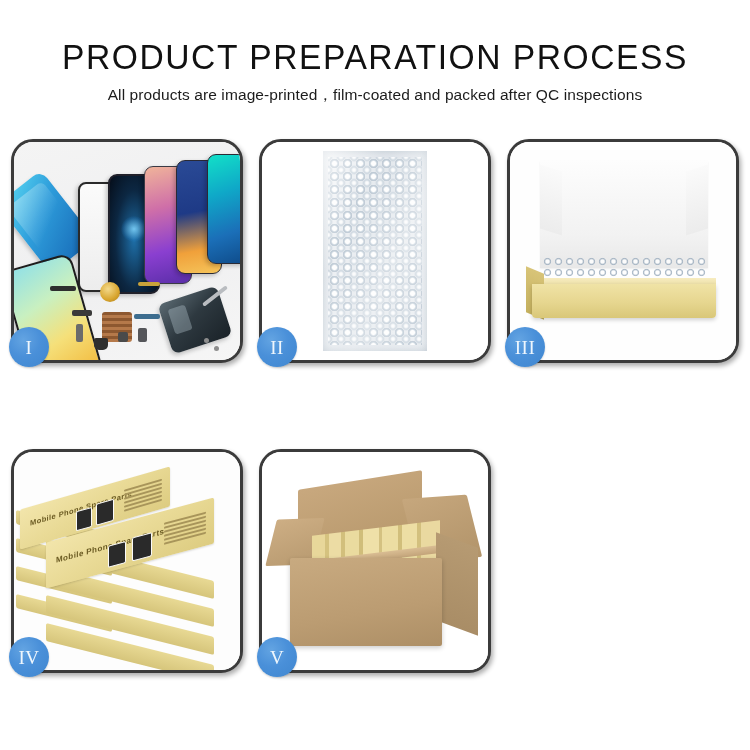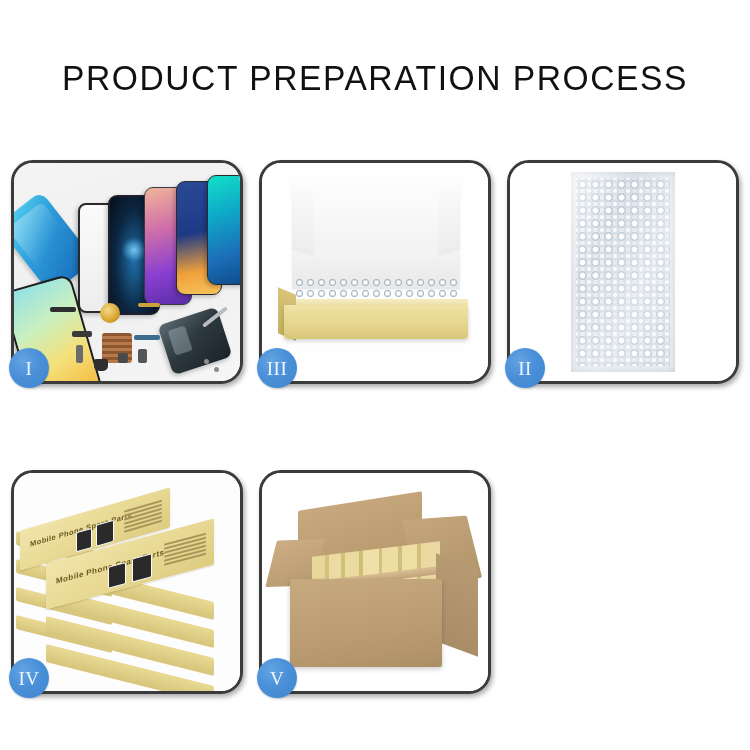--- a/index.html
+++ b/index.html
@@ -2,21 +2,21 @@
 <html><head>
 <meta charset="utf-8">
 <style>
   html,body{margin:0;padding:0;}
   body{
     width:750px;height:750px;
     background:#ffffff;
     font-family:"Liberation Sans","DejaVu Sans",sans-serif;
     overflow:hidden;
   }
-  .page{position:relative;width:750px;height:548px;margin-top:21px;}
+  .page{position:relative;width:750px;height:548px;}
 
   
   .header{position:absolute;left:0;top:0;width:750px;text-align:center;}
   .title{
     margin:0;padding-top:38px;
     font-size:35px;line-height:38px;
     font-weight:400;color:#111;
     letter-spacing:1.6px;
     transform:scaleX(0.96);
     white-space:nowrap;
@@ -224,20 +224,21 @@
     background:linear-gradient(180deg,#b99c72 0%,#a98c64 100%);}
   .c6-label{position:absolute;background:rgba(168,139,100,.85);border-radius:1px;}
 </style>
 </head>
 <body>
 
 <div class="page">
 
   <div class="header">
     <h1 class="title">PRODUCT PREPARATION PROCESS</h1>
+    <p class="subtitle">All products are image-printed，film-coated and packed after QC inspections</p>
   </div>
 
   <div class="grid">
 
     <div class="panel p1">
       <div class="panel-inner">
         <div class="phones">
           <div class="ph a"></div>
           <div class="ph b"></div>
           <div class="ph c"></div>
@@ -259,46 +260,46 @@
           <div class="pt" style="left:104px;top:190px;width:10px;height:10px;background:#4a4a4a;"></div>
           <div class="pt" style="left:124px;top:186px;width:9px;height:14px;background:#55565a;border-radius:2px;"></div>
           <div class="pt" style="left:190px;top:196px;width:5px;height:5px;border-radius:50%;background:#8d8d8d;"></div>
           <div class="pt" style="left:200px;top:204px;width:5px;height:5px;border-radius:50%;background:#8d8d8d;"></div>
           <div class="pt" style="left:186px;top:152px;width:30px;height:4px;background:#b9bcc0;transform:rotate(-38deg);"></div>
         </div>
       </div>
       <div class="badge">I</div>
     </div>
 
+    <div class="panel p2">
+      <div class="panel-inner">
+        <div class="bubblewrap">
+          <div class="bubbles"></div>
+          <div class="bw-sheen"></div>
+        </div>
+      </div>
+      <div class="badge">II</div>
+    </div>
+
     <div class="panel p3">
       <div class="panel-inner">
         <div class="box3">
           <div class="b3-lid">
             <div class="b3-lidflapL"></div>
             <div class="b3-lidflapR"></div>
           </div>
           <div class="b3-inner"></div>
           <div class="b3-rim"></div>
           <div class="b3-left"></div>
           <div class="b3-front"></div>
         </div>
       </div>
       <div class="badge">III</div>
     </div>
 
-    <div class="panel p2">
-      <div class="panel-inner">
-        <div class="bubblewrap">
-          <div class="bubbles"></div>
-          <div class="bw-sheen"></div>
-        </div>
-      </div>
-      <div class="badge">II</div>
-    </div>
-
     <div class="panel p4">
       <div class="panel-inner">
         <div class="stack">
 
           <div class="sb sb-side" style="left:0px;top:58px;width:96px;height:14px;transform:skewY(14deg);"></div>
           <div class="sb sb-side" style="left:0px;top:86px;width:96px;height:14px;transform:skewY(14deg);"></div>
           <div class="sb sb-side" style="left:0px;top:114px;width:96px;height:14px;transform:skewY(14deg);"></div>
           <div class="sb sb-side" style="left:0px;top:142px;width:96px;height:14px;transform:skewY(14deg);"></div>
 
           <div class="sb sb-top" style="left:4px;top:24px;width:150px;height:40px;transform:skewY(-16deg);">

